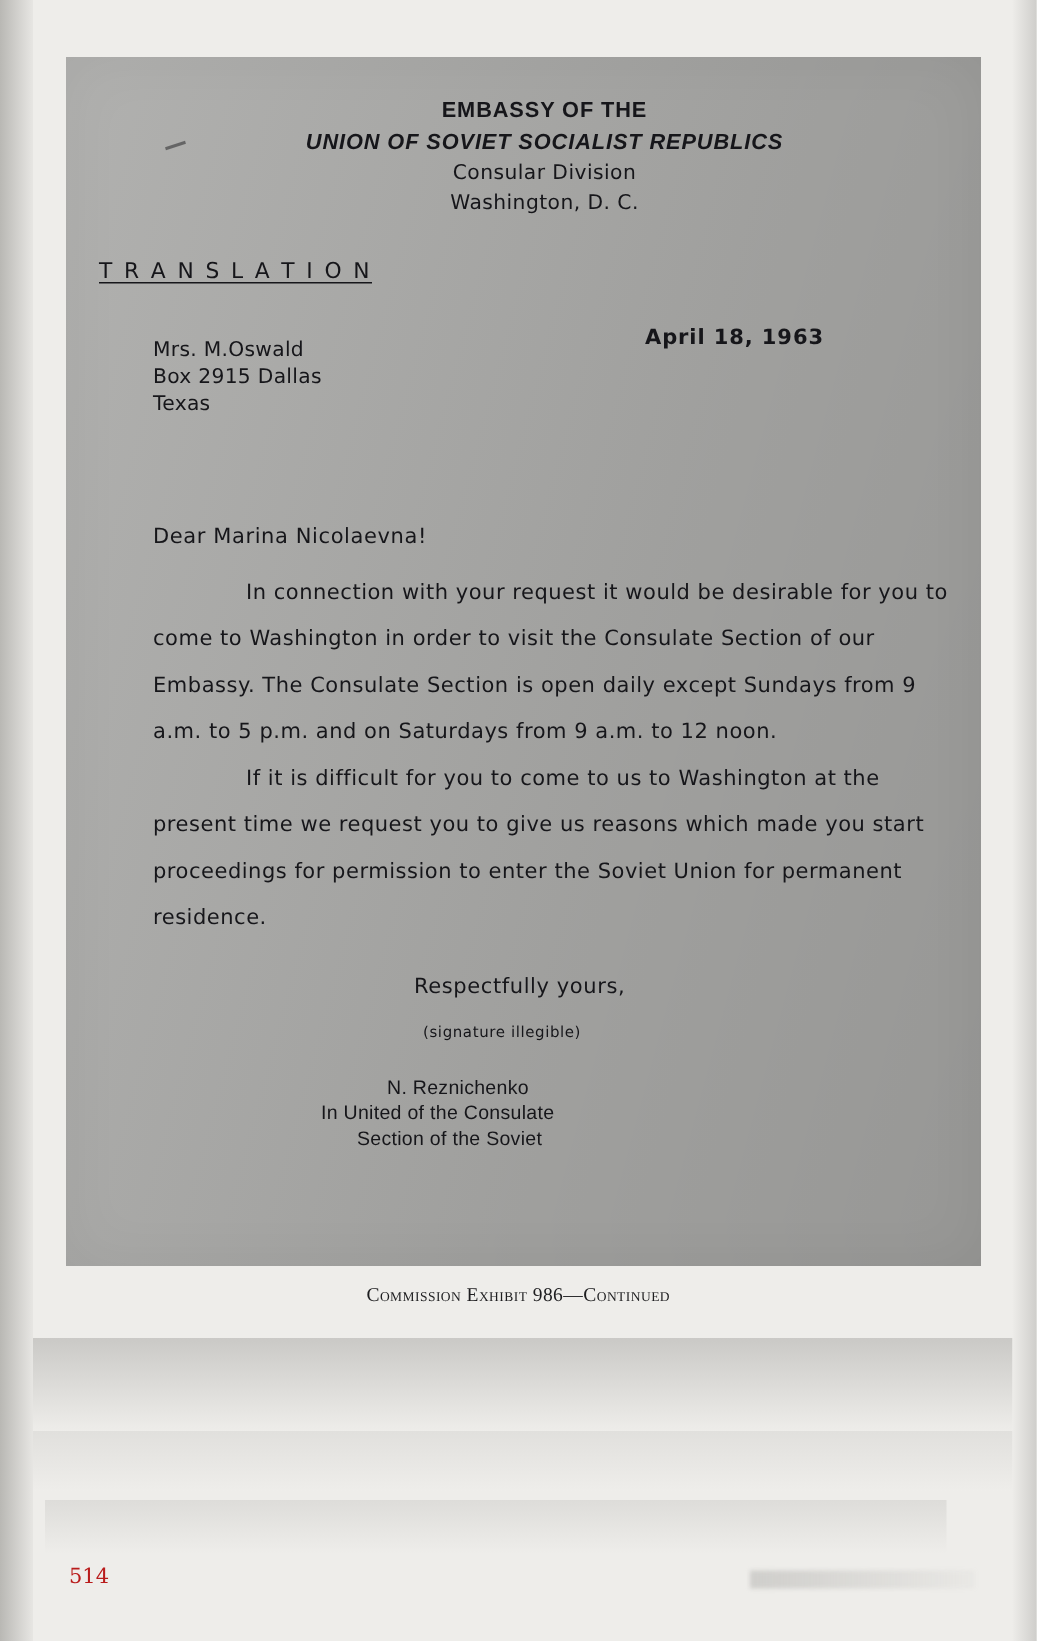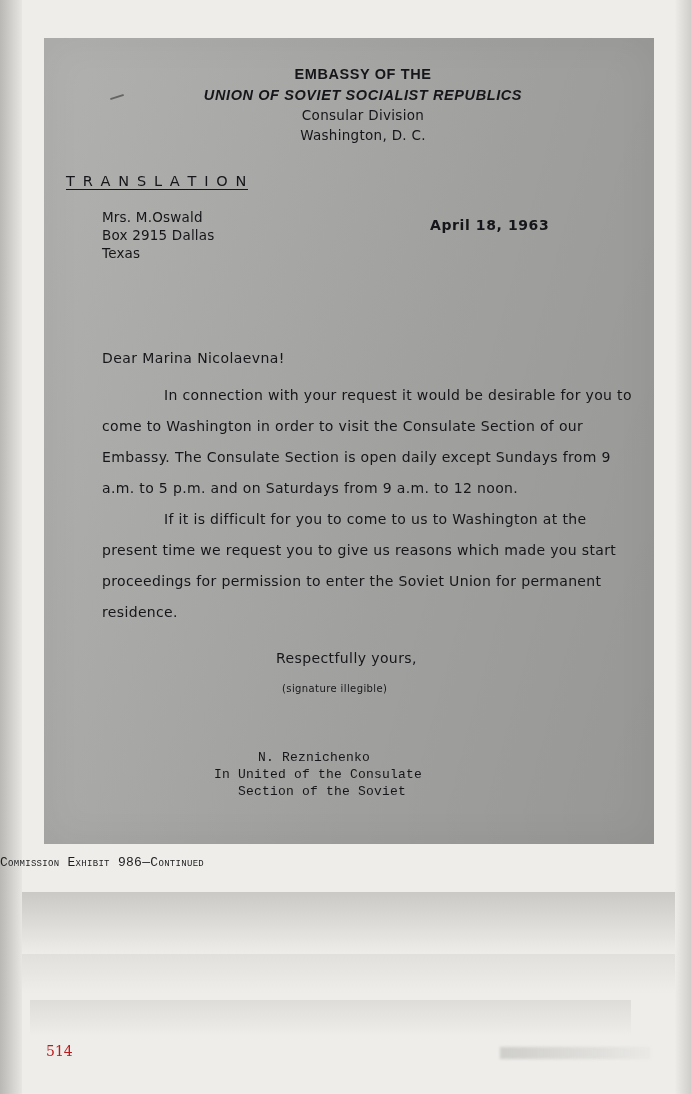--- a/index.html
+++ b/index.html
@@ -92,21 +92,21 @@
     font-family: "DejaVu Sans", sans-serif;
     font-size: 14.5px;
     letter-spacing: 1.6px;
     text-decoration: underline;
     text-underline-offset: 3px;
   }
 
   .addressee {
     position: absolute;
     left: 58px;
-    top: 171px;
+    top: 187px;
     font-family: "DejaVu Sans", sans-serif;
     font-size: 13.5px;
     line-height: 1.33;
     letter-spacing: 0.2px;
   }
 
   .letter-date {
     position: absolute;
     left: 386px;
     top: 179px;
@@ -155,39 +155,40 @@
     position: absolute;
     left: 238px;
     top: 645px;
     font-family: "DejaVu Sans", sans-serif;
     font-size: 10px;
     letter-spacing: 0.4px;
   }
   .signer-block {
     position: absolute;
     left: 170px;
-    top: 711px;
+    top: 678px;
     width: 350px;
-    font-family: Liberation Mono, monospace;
+    font-family: Liberation Sans, sans-serif;
     font-size: 13px;
     line-height: 1.32;
     letter-spacing: 0.2px;
   }
   .signer-block .l1 { padding-left: 44px; }
   .signer-block .l2 { padding-left: 0px; }
   .signer-block .l3 { padding-left: 24px; }
   .signer-block .l4 { padding-left: 14px; }
 
   
   .exhibit-caption {
     position: absolute;
     left: 0;
     right: 0;
     top: 855px;
-    font-family: Liberation Mono, monospace;
+    text-align: center;
+    font-family: Liberation Serif, serif;
     font-size: 13px;
     color: #1d1d1f;
     letter-spacing: 0.3px;
   }
   .exhibit-caption .smallcaps {
     font-variant: small-caps;
   }
 
   
   .page-number {

